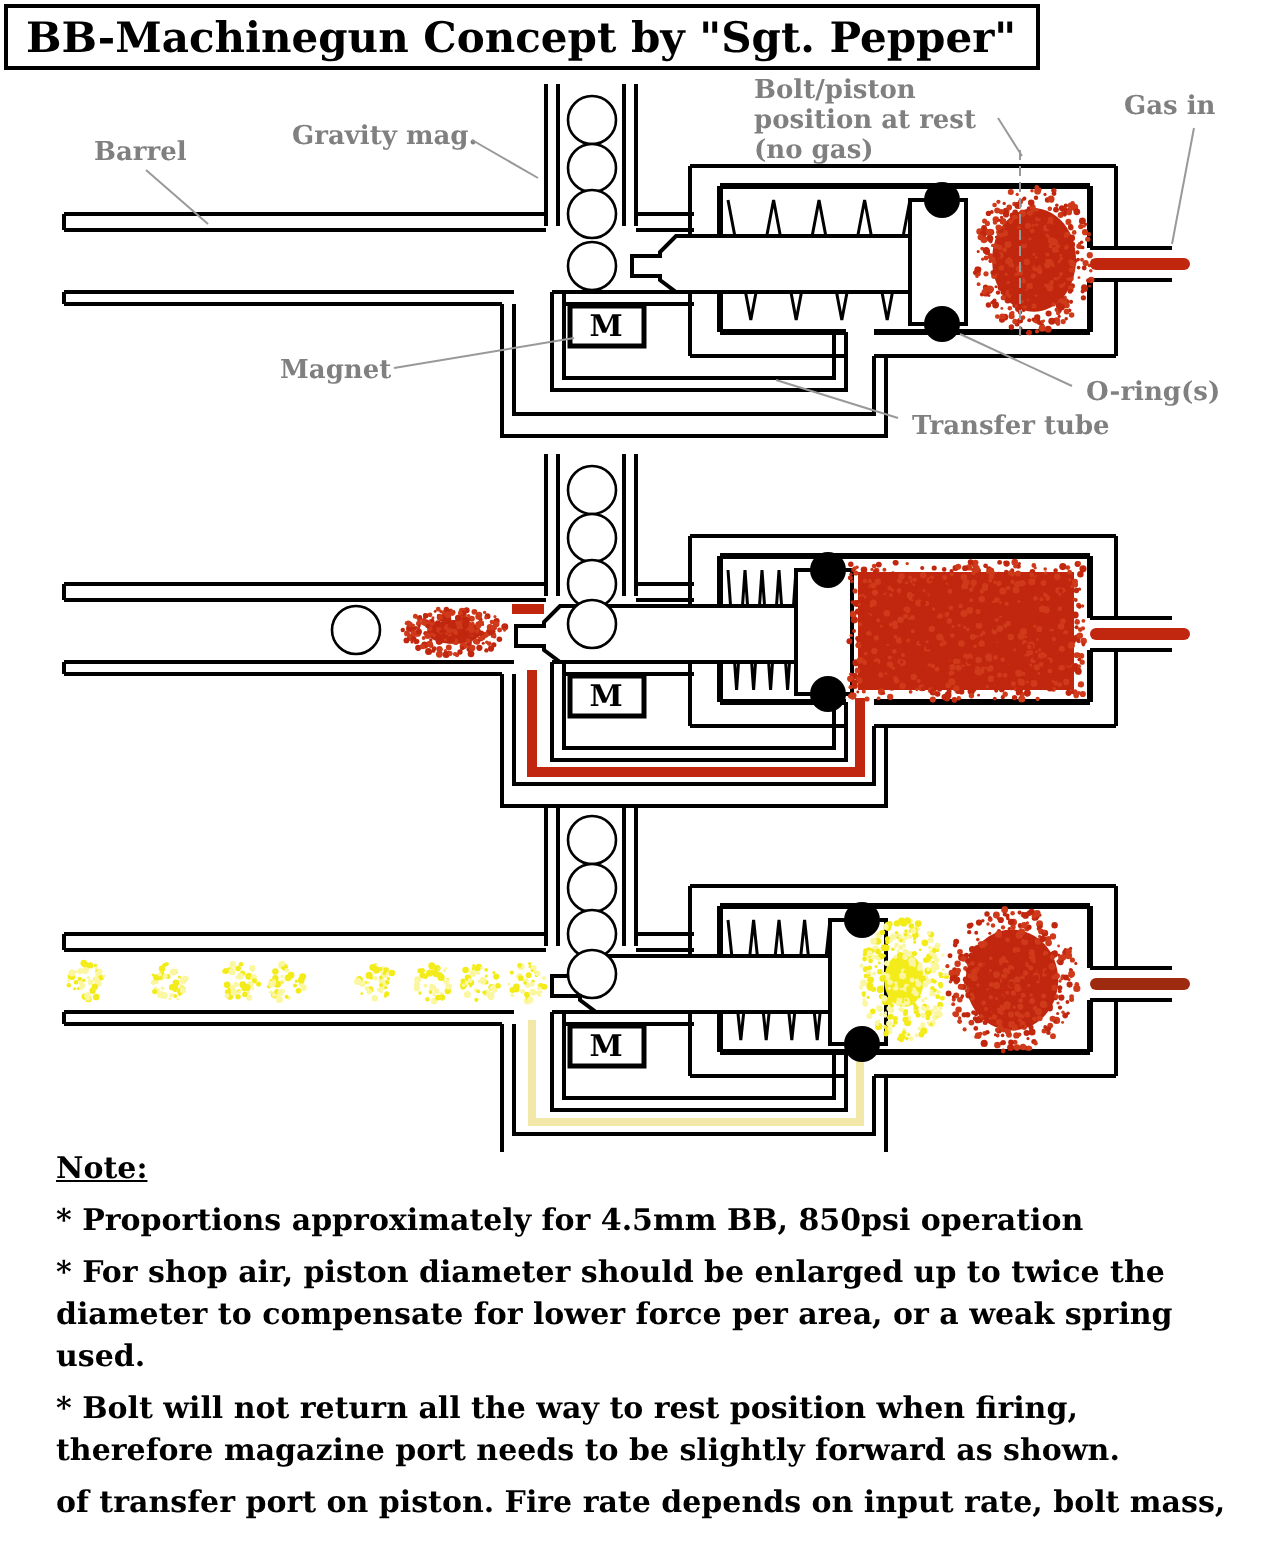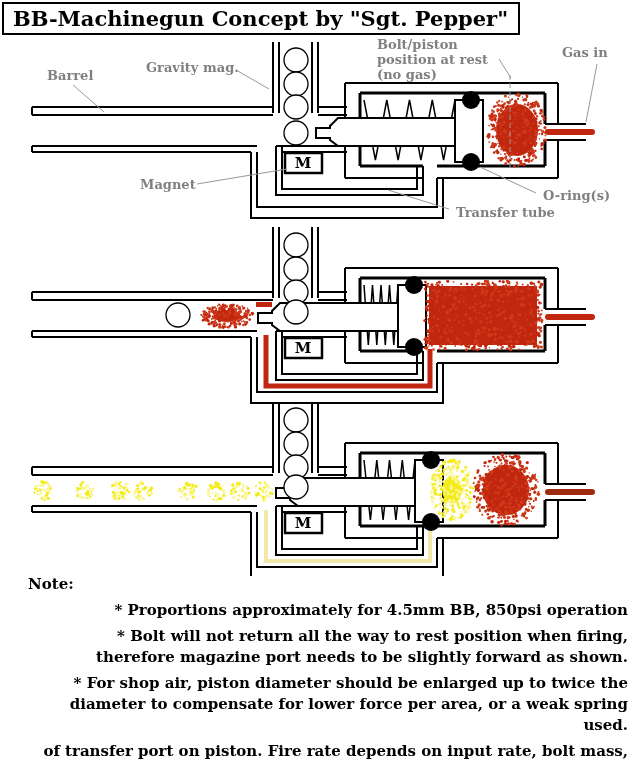--- a/index.html
+++ b/index.html
@@ -3,22 +3,22 @@
 <meta charset="utf-8">
 <style>
   html,body{margin:0;padding:0;background:#fff;}
   .page{position:relative;width:633px;height:780px;background:#fff;overflow:hidden;
         font-family:"DejaVu Serif","Liberation Serif",serif;}
   .titlebar{position:absolute;left:2px;top:2px;width:505px;height:29px;border:2px solid #000;
             font-weight:bold;font-size:21px;line-height:29px;padding-left:9px;color:#000;
             white-space:nowrap;background:#fff;}
   .diagram{position:absolute;left:0;top:0;}
   .notes{position:absolute;left:28px;top:574px;width:600px;font-weight:bold;font-size:15px;color:#000;}
-  .notes .head{line-height:21px;margin:0 0 5px;}
-  .notes p{margin:0 0 5px;text-align:right;}
+  .notes .head{line-height:21px;margin:0 0 5px;text-decoration:underline;}
+  .notes p{margin:0 0 5px;}
   .notes .line{display:block;line-height:21px;}
   svg text.lbl{font-family:"DejaVu Serif","Liberation Serif",serif;font-weight:bold;font-size:13px;fill:#808080;}
   svg text.mag{font-family:"DejaVu Serif","Liberation Serif",serif;font-weight:bold;font-size:15px;fill:#000;text-anchor:middle;}
 </style>
 </head>
 <body>
 
 <div class="page">
 
   <div class="titlebar">
@@ -2728,25 +2728,25 @@
       <line x1="449" y1="209" x2="388" y2="190" stroke="#999999" stroke-width="1"></line>
     </g>
   </svg>
 
   <div class="notes">
     <div class="head">Note:</div>
     <p>
       <span class="line">* Proportions approximately for 4.5mm BB, 850psi operation</span>
     </p>
     <p>
+      <span class="line">* For shop air, piston diameter should be enlarged up to twice the</span>
+      <span class="line">diameter to compensate for lower force per area, or a weak spring used.</span>
+    </p>
+    <p>
       <span class="line">* Bolt will not return all the way to rest position when firing,</span>
       <span class="line">therefore magazine port needs to be slightly forward as shown.</span>
-    </p>
-    <p>
-      <span class="line">* For shop air, piston diameter should be enlarged up to twice the</span>
-      <span class="line">diameter to compensate for lower force per area, or a weak spring used.</span>
     </p>
     <p>
       <span class="line">of transfer port on piston. Fire rate depends on input rate, bolt mass,</span>
 
     </p>
   </div>
 </div>
 
 </body></html>

